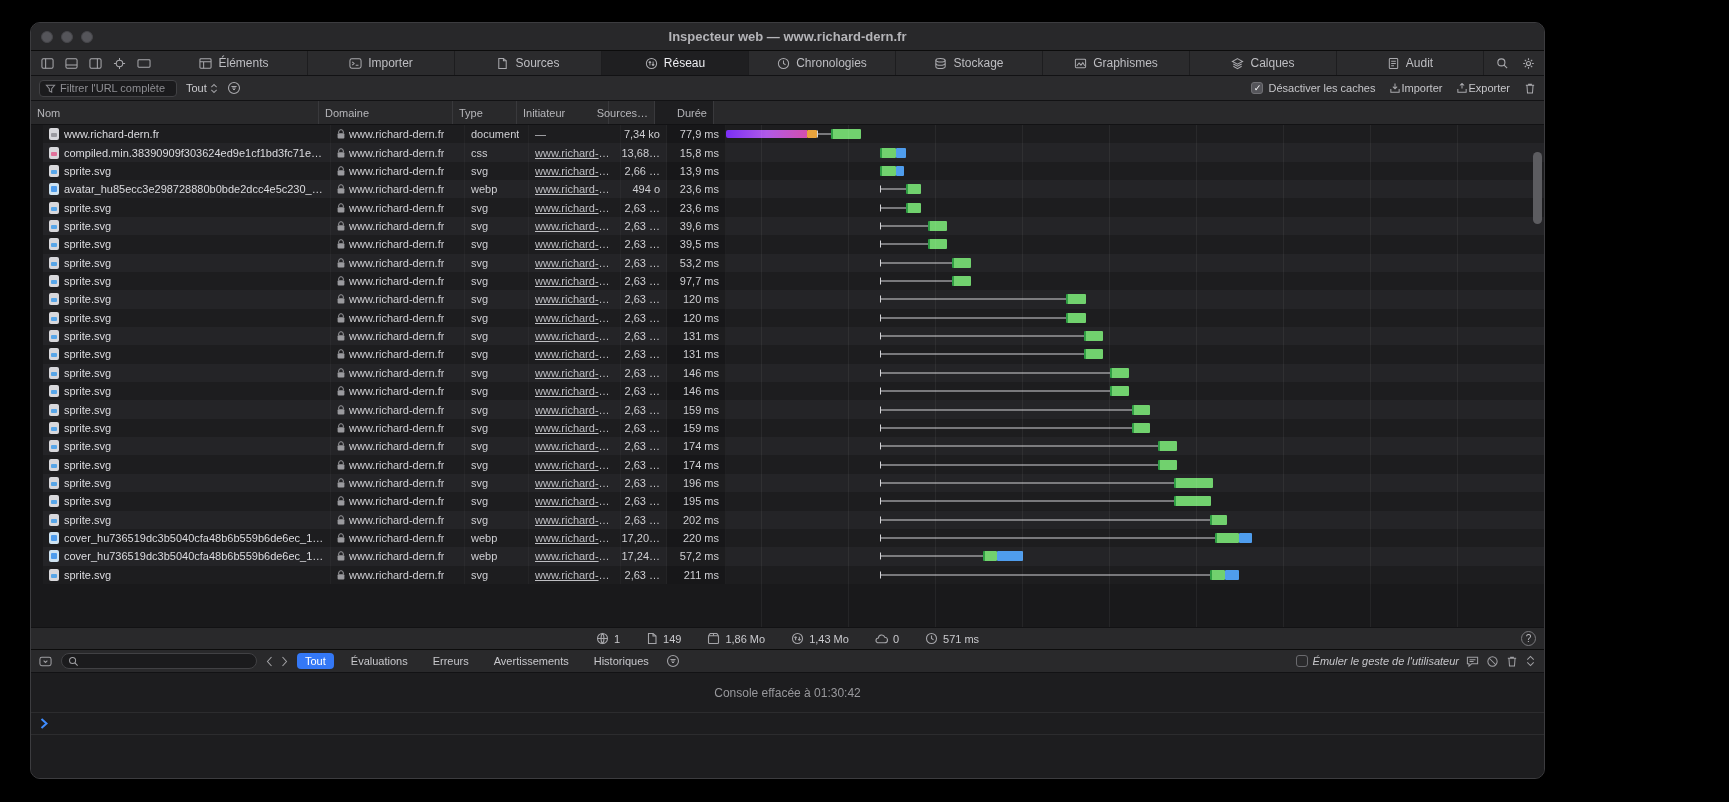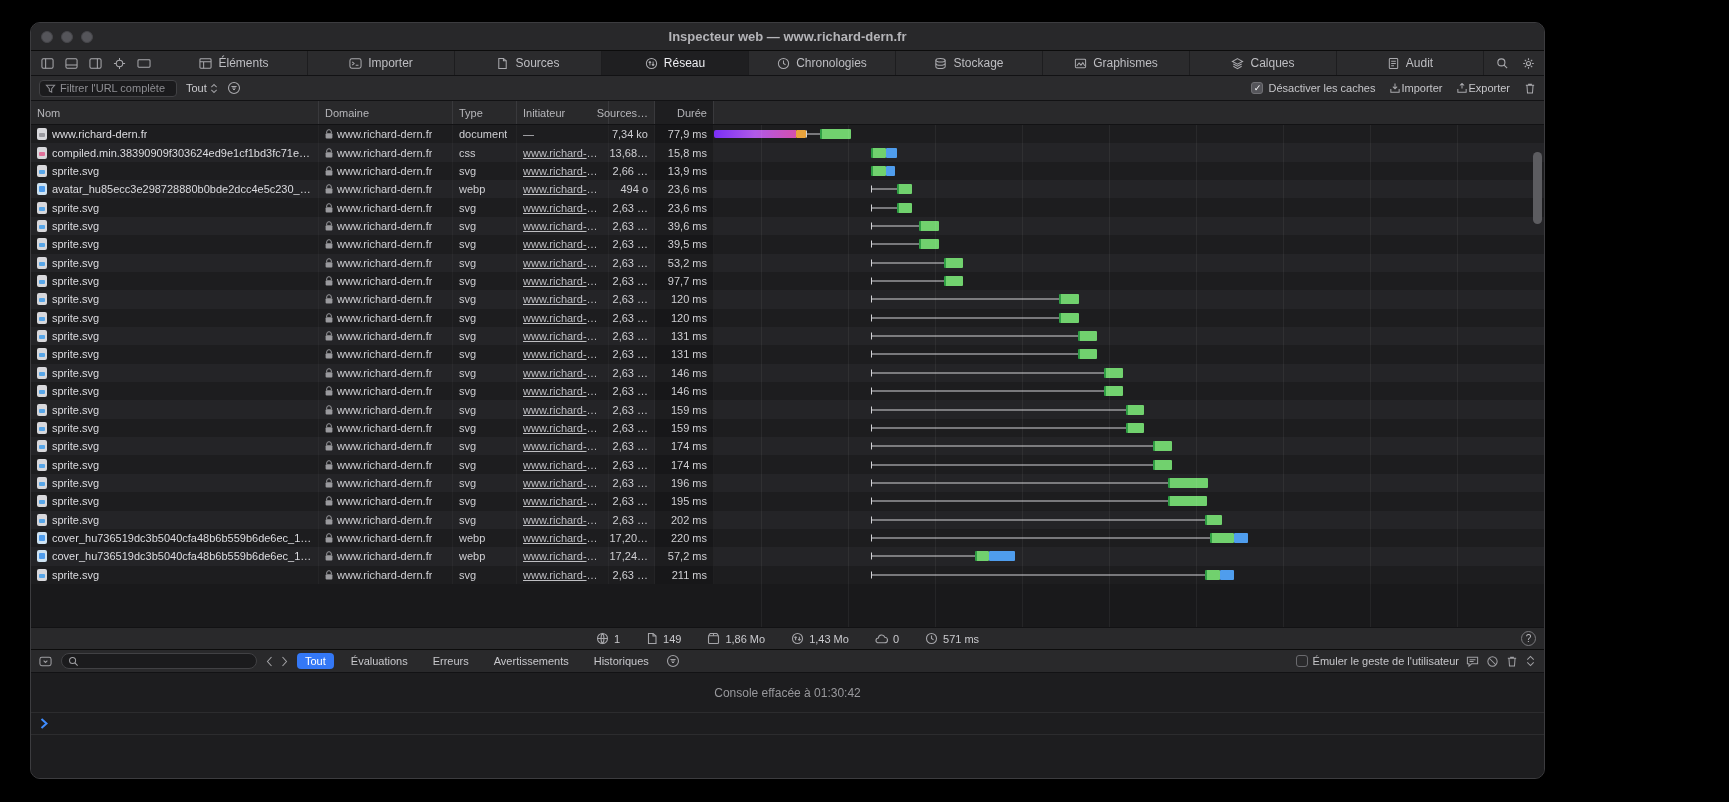--- a/index.html
+++ b/index.html
@@ -58,21 +58,21 @@
   .table-head { flex:0 0 24px; background:#29292b; border-bottom:1px solid #121214;
                 display:flex; font-size:11px; color:#b6b6ba; }
   .th { display:flex; align-items:center; padding:0 6px; border-right:1px solid #39393c; }
   .th.num { justify-content:flex-end; }
   .th.sorted { background:rgba(0,0,0,.25); }
   .timeline-head { flex:1 1 auto; position:relative; overflow:hidden; }
   .tick-label { position:absolute; top:0; height:24px; line-height:24px; font-size:10px;
                 color:#8a8a8e; transform:translateX(-100%); padding-right:4px; white-space:nowrap; }
 
   .rows-viewport { flex:1 1 auto; position:relative; overflow:hidden; background:#19191b; }
-  .row { height:var(--row-h); display:flex; align-items:stretch; font-size:11px; color:#dcdce0; }
+  .row { height:var(--row-h); display:flex; align-items:stretch; font-size:11px; color:#dcdce0;margin-left:12px; }
   .row.even { background:#1d1d1f; }
   .row.odd  { background:#242427; }
   .cell { display:flex; align-items:center; padding:0 6px; overflow:hidden; white-space:nowrap;
           border-right:1px solid rgba(255,255,255,.035); }
   .ct { overflow:hidden; text-overflow:ellipsis; }
   .c-name { width:var(--c1); gap:5px; }
   .c-domain { width:var(--c2); gap:4px; color:#cfcfd3; }
   .c-type { width:var(--c3); color:#cfcfd3; }
   .c-init { width:var(--c4); color:#c2c2c6; }
   .c-size { width:var(--c5); justify-content:flex-end; color:#cfcfd3; }
@@ -115,21 +115,21 @@
                      border-bottom:1px solid #121214; display:flex; align-items:center;
                      gap:9px; padding:0 8px; font-size:11px; color:#c6c6ca; }
   .console-toolbar svg { stroke:#a0a0a4; fill:none; stroke-width:1.1; }
   .search-field { width:196px; height:16px; background:#1b1b1d; border:1px solid #414144;
                   border-radius:8px; display:flex; align-items:center; gap:4px; padding:0 6px; }
   .search-field input { flex:1; min-width:0; background:transparent; border:none; outline:none;
                         color:#d8d8dc; font-size:11px; font-family:inherit; }
   .nav-arrows { display:flex; gap:8px; }
   .ctab { padding:2px 8px; border-radius:4px; color:#c8c8cc; }
   .ctab.active { background:var(--accent-blue,#3478f6); color:#fff; }
-  .ct-right { margin-left:auto; display:flex; align-items:center; gap:7px; }
+  .ct-right { margin-left:auto; display:flex; align-items:center; gap:7px;font-style:italic; }
 
   
   .console-area { flex:1 1 auto; background:#1d1d1f; display:flex; flex-direction:column; }
   .cleared-row { flex:0 0 40px; display:flex; align-items:center; justify-content:center;
                  color:#98989c; font-size:12px; border-bottom:1px solid #2c2c2e; }
   .prompt-row { flex:0 0 22px; display:flex; align-items:center; padding:0 9px;
                 border-bottom:1px solid #2c2c2e; }
 </style>
 </head>
 <body>

